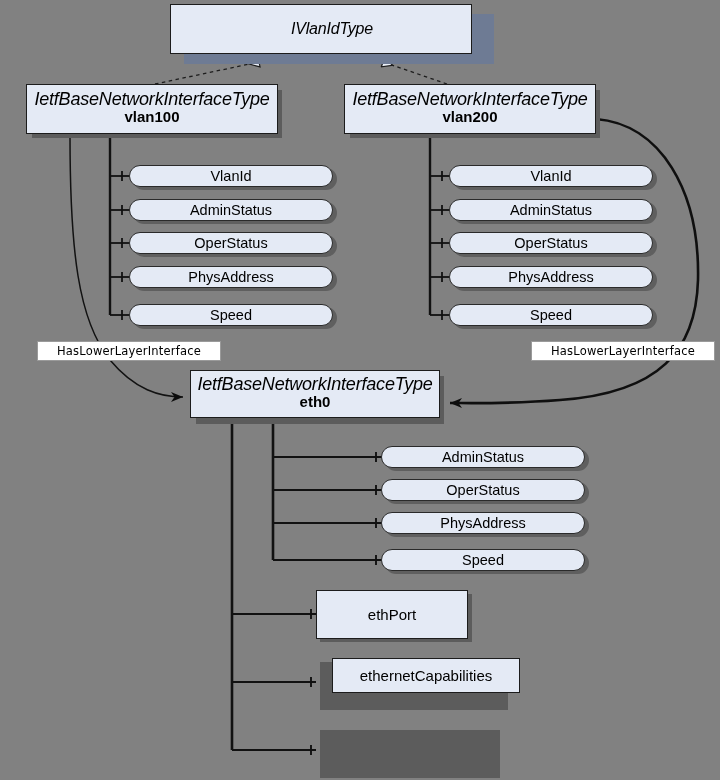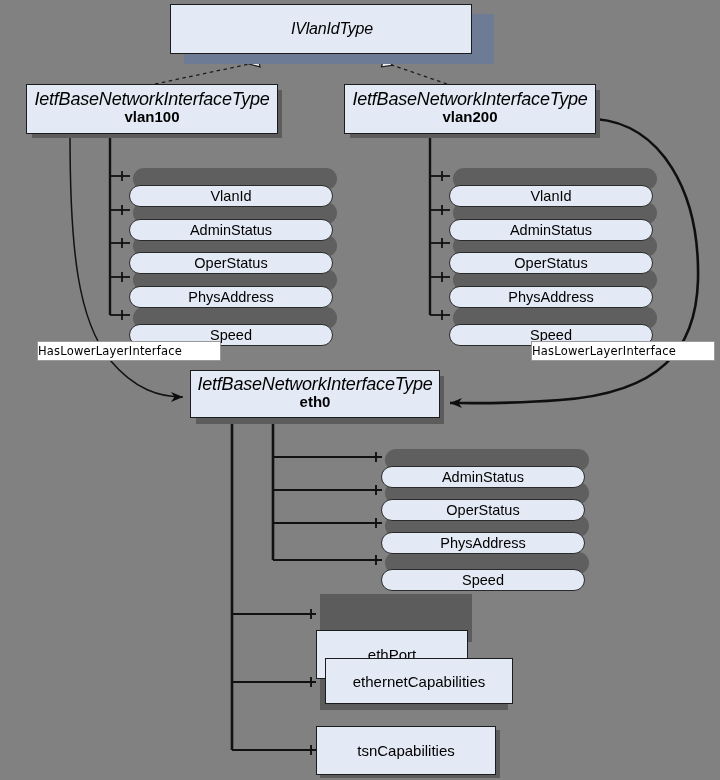--- a/index.html
+++ b/index.html
@@ -73,40 +73,40 @@
     background: #e4eaf5;
     border: 1.3px solid #2a2a2a;
     border-radius: 11px;
     height: 22px;
     line-height: 20px;
     font-size: 14.5px;
     text-align: center;
     color: #000;
     z-index: 3;
     white-space: nowrap;
-    margin-top: 20px;
   }
   .pill-shadow {
     position: absolute;
     background: #5f5f5f;
     border-radius: 11px;
     height: 22px;
     z-index: 2;
   }
 
   
   .edge-label {
     position: absolute;
     box-sizing: border-box;
     background: #ffffff;
     border: 1px solid #9a9a9a;
     font-size: 11.5px;
     letter-spacing: 0.2px;
     line-height: 18px;
     height: 20px;
+    text-align: center;
     color: #000;
     z-index: 5;
     white-space: nowrap;
     font-family: "DejaVu Sans", sans-serif;
   }
 </style>
 </head>
 <body>
 
 <div id="canvas">
@@ -209,28 +209,25 @@
   <div class="node" style="left:344px; top:84px; width:252px; height:50px;">
     <div class="stereo">IetfBaseNetworkInterfaceType</div>
     <div class="name">vlan200</div>
   </div>
 
   <div class="node" style="left:190px; top:370px; width:250px; height:48px;">
     <div class="stereo">IetfBaseNetworkInterfaceType</div>
     <div class="name">eth0</div>
   </div>
 
-  <div class="node" style="left:316px; top:590px; width:152px; height:49px;margin-top:40px;">
+  <div class="node" style="left:316px; top:590px; width:152px; height:49px;">
     <div class="plain">ethPort</div>
   </div>
-  <div class="node" style="left:325px; top:658px; width:188px; height:46px;">
+  <div class="node" style="left:332px; top:658px; width:188px; height:35px;">
     <div class="plain">ethernetCapabilities</div>
-  </div>
-  <div class="node" style="left:316px; top:726px; width:180px; height:49px;">
-    <div class="plain">tsnCapabilities</div>
   </div>
 
   <div class="pill-shadow" style="left:133px; top:168px; width:204px;"></div>
   <div class="pill-shadow" style="left:133px; top:202px; width:204px;"></div>
   <div class="pill-shadow" style="left:133px; top:235px; width:204px;"></div>
   <div class="pill-shadow" style="left:133px; top:269px; width:204px;"></div>
   <div class="pill-shadow" style="left:133px; top:307px; width:204px;"></div>
 
   <div class="pill-shadow" style="left:453px; top:168px; width:204px;"></div>
   <div class="pill-shadow" style="left:453px; top:202px; width:204px;"></div>

